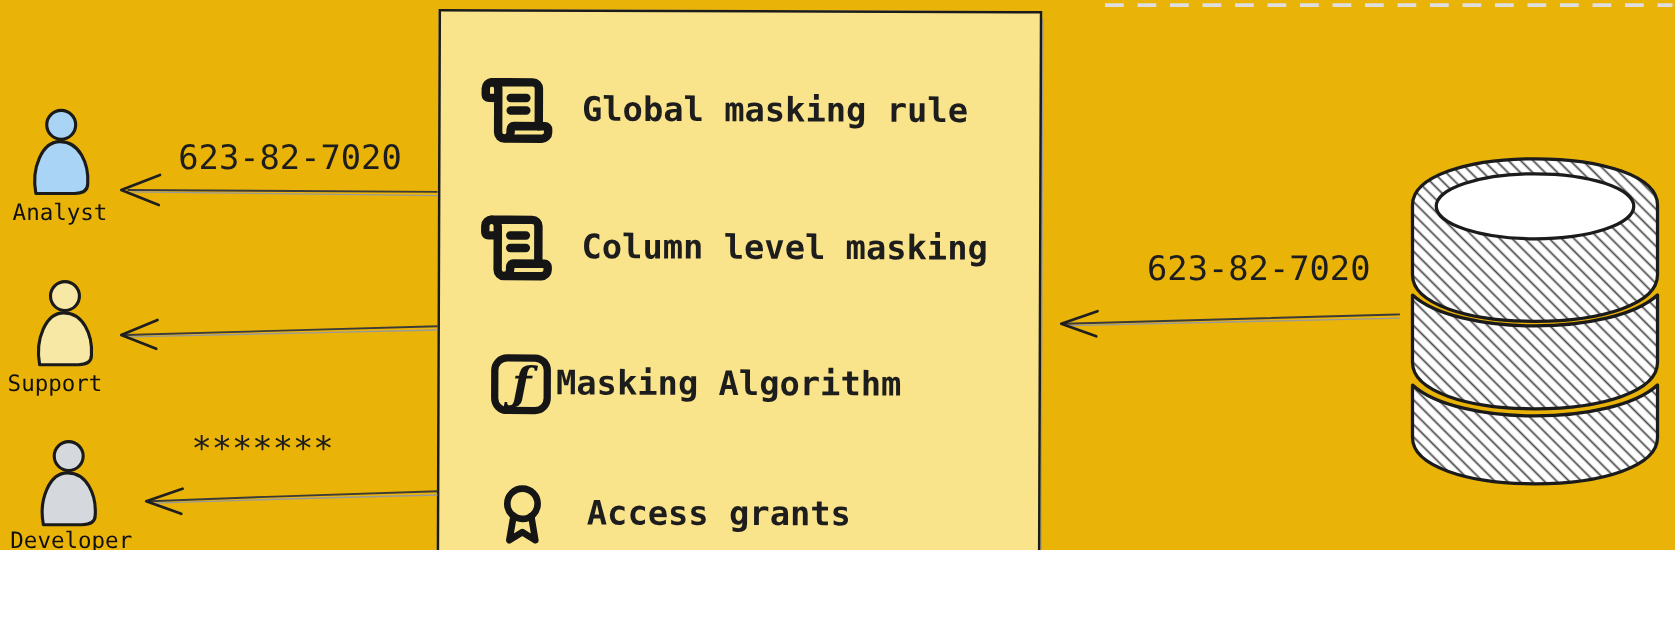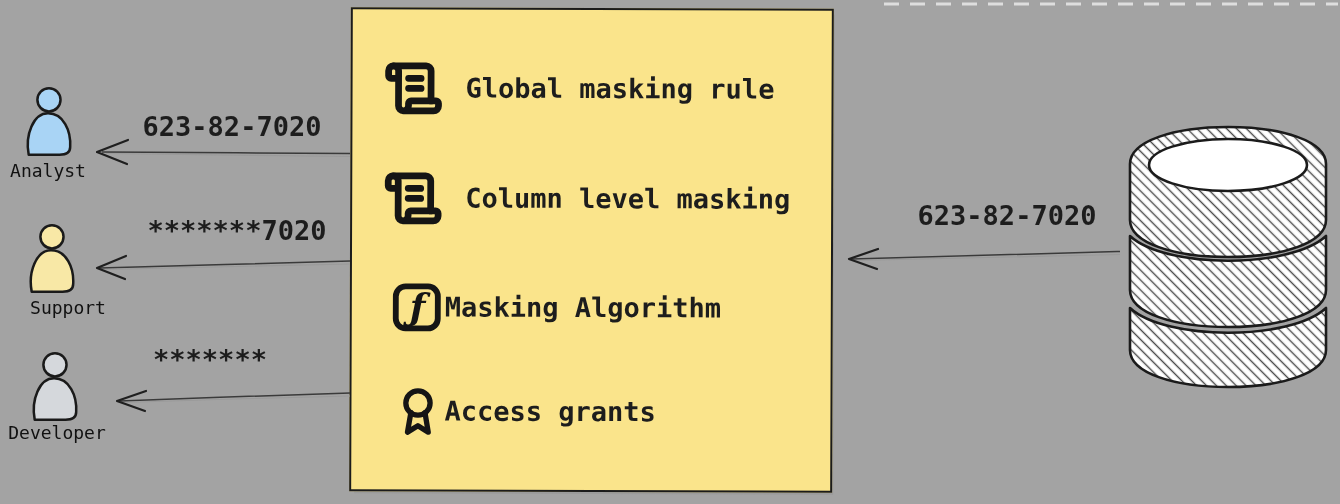--- a/index.html
+++ b/index.html
@@ -1,19 +1,19 @@
 <!DOCTYPE html>
 <html><head>
 <meta charset="utf-8">
 <style>
   html,body{margin:0;padding:0;background:#ffffff;}
   .canvas{
     position:relative;
-    width:1340px;height:504px;
-    background:#a3a3a3;
+    width:1340px;height:440px;
+    background:#eab308;
     overflow:hidden;
     font-family:"DejaVu Sans Mono","Liberation Mono",monospace;
     color:#1a1a1a;
   }
   
   .masking-box{
     position:absolute;left:350px;top:8px;width:483px;height:484px;
     background:#FAE48B;
     border:2.5px solid #1b1b1b;
     box-shadow:3px 4px 0 -2px #9b9b9b;
@@ -29,21 +29,21 @@
   
   .actor-icon{position:absolute;}
   .actor-name{
     position:absolute;transform:translateX(-50%);
     font-size:18px;font-weight:400;line-height:22px;color:#111;
     white-space:nowrap;
   }
   
   .flow-label{
     position:absolute;transform:translateX(-50%);
-    font-size:27px;font-weight:700;line-height:30px;color:#1d1d1d;
+    font-size:27px;font-weight:400;line-height:30px;color:#1d1d1d;
     white-space:nowrap;
   }
   
   .overlay{position:absolute;left:0;top:0;}
   .shaft{stroke:#3a3a3a;stroke-width:1.5;fill:none;}
   .shaft-echo{stroke:#9a9a9a;stroke-width:1.1;fill:none;}
   .arrow-head{stroke:#1f1f1f;stroke-width:2.2;fill:none;stroke-linecap:round;stroke-linejoin:round;}
   .db-outline{stroke:#1b1b1b;stroke-width:2.6;stroke-linejoin:round;}
   .icon-stroke{stroke:#151515;fill:none;stroke-linecap:round;stroke-linejoin:round;}
 </style>
@@ -86,44 +86,43 @@
       <div class="row-label" style="line-height:56px;">Masking Algorithm</div>
     </div>
 
     <div class="box-row" style="left:40px;top:368px;">
       <svg class="row-icon" width="53" height="68" viewBox="0 0 24 24">
         <g class="icon-stroke" stroke-width="2.4">
           <circle cx="12" cy="8.2" r="5.5"></circle>
           <path d="M15.2 12.6 16.7 21.4 12 18.5 7.3 21.4 8.8 12.6"></path>
         </g>
       </svg>
-      <div class="row-label" style="line-height:68px;">Access grants</div>
+      <div class="row-label" style="margin-left:25px;line-height:68px;">Access grants</div>
     </div>
   </div>
 
   <svg class="actor-icon" style="left:21px;top:86px;" width="54" height="72" viewBox="0 0 56 74">
     <circle cx="29" cy="14" r="12" stroke="#1a1a1a" stroke-width="2.6" fill="#A9D4F5"></circle>
     <path d="M8,71 C4,50 13,28 28,28 C44,28 52,46 51,63 C51,69 47,71 40,71 L12,71 C9,71 8,71 8,71 Z" stroke="#1a1a1a" stroke-width="2.6" stroke-linejoin="round" fill="#A9D4F5"></path>
   </svg>
   <div class="actor-name" style="left:48px;top:160px;">Analyst</div>
 
   <svg class="actor-icon" style="left:24px;top:223px;" width="54" height="72" viewBox="0 0 56 74">
     <circle cx="29" cy="14" r="12" stroke="#1a1a1a" stroke-width="2.6" fill="#F8E8A6"></circle>
     <path d="M8,71 C4,50 13,28 28,28 C44,28 52,46 51,63 C51,69 47,71 40,71 L12,71 C9,71 8,71 8,71 Z" stroke="#1a1a1a" stroke-width="2.6" stroke-linejoin="round" fill="#F8E8A6"></path>
   </svg>
-  <div class="actor-name" style="left:68px;top:297px;">Support</div>
+  <div class="actor-name" style="left:44px;top:297px;">Support</div>
 
   <svg class="actor-icon" style="left:27px;top:351px;" width="54" height="72" viewBox="0 0 56 74">
     <circle cx="29" cy="14" r="12" stroke="#1a1a1a" stroke-width="2.6" fill="#D5D8DC"></circle>
     <path d="M8,71 C4,50 13,28 28,28 C44,28 52,46 51,63 C51,69 47,71 40,71 L12,71 C9,71 8,71 8,71 Z" stroke="#1a1a1a" stroke-width="2.6" stroke-linejoin="round" fill="#D5D8DC"></path>
   </svg>
   <div class="actor-name" style="left:57px;top:422px;">Developer</div>
 
   <div class="flow-label" style="left:232px;top:112px;">623-82-7020</div>
-  <div class="flow-label" style="left:237px;top:216px;">*******7020</div>
   <div class="flow-label" style="left:210px;top:345px;">*******</div>
   <div class="flow-label" style="left:1007px;top:201px;">623-82-7020</div>
 
   <svg class="overlay" width="1340" height="504" viewBox="0 0 1340 504">
 
     <path d="M884,4 H1338" stroke="#dedede" stroke-width="3" stroke-dasharray="15 11" fill="none"></path>
 
     <g>
       <path class="shaft" d="M350,153.5 C270,153 180,152.5 102,152"></path>
       <path class="shaft-echo" d="M350,156.5 C270,155.5 180,154.5 106,153.5"></path>

